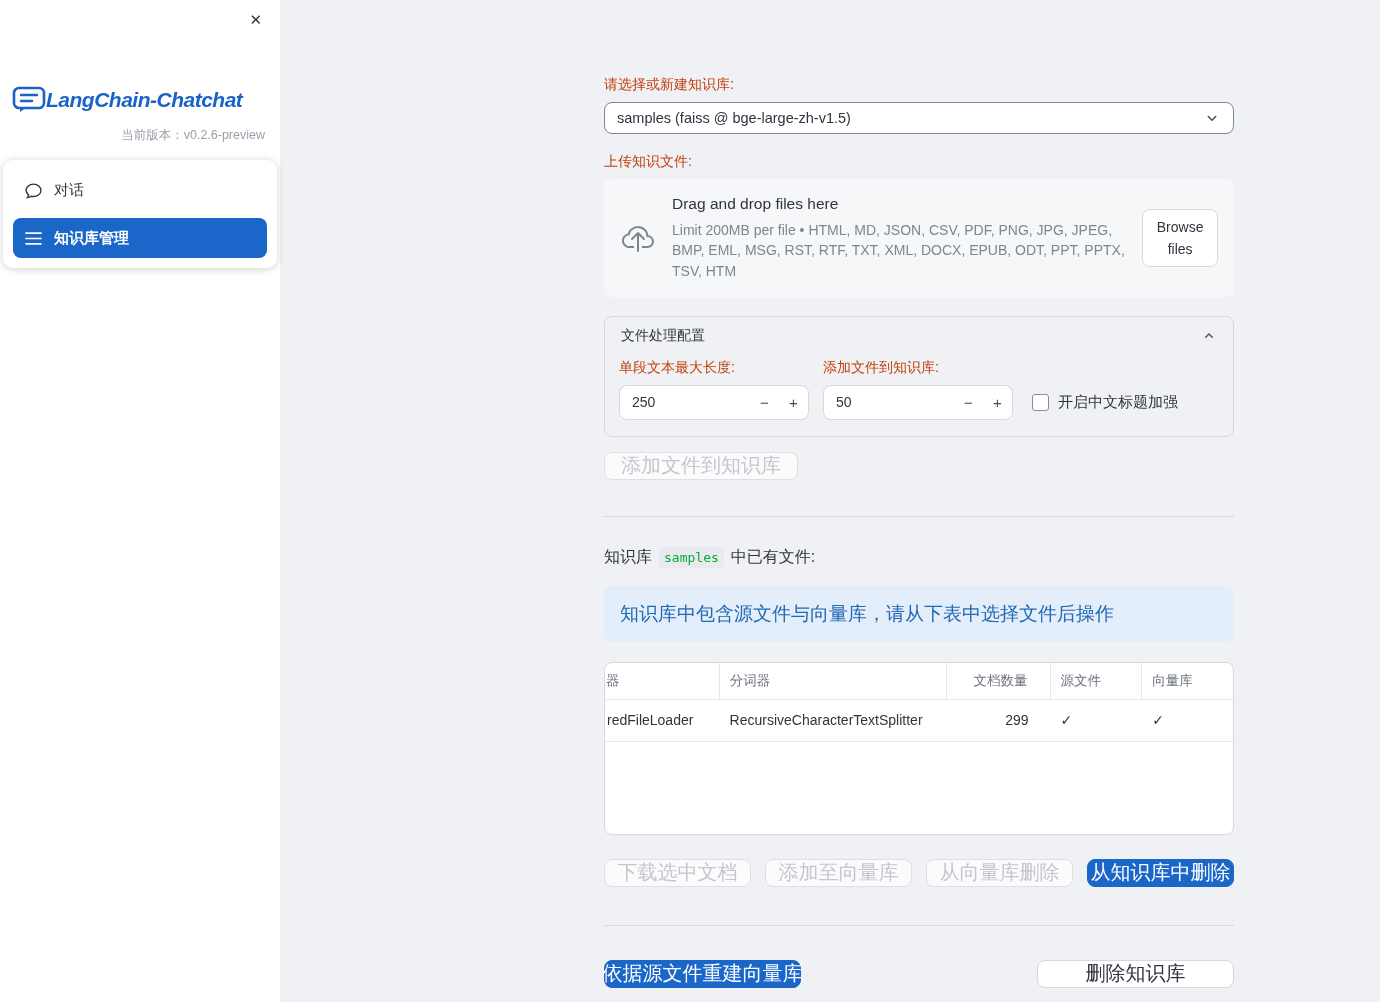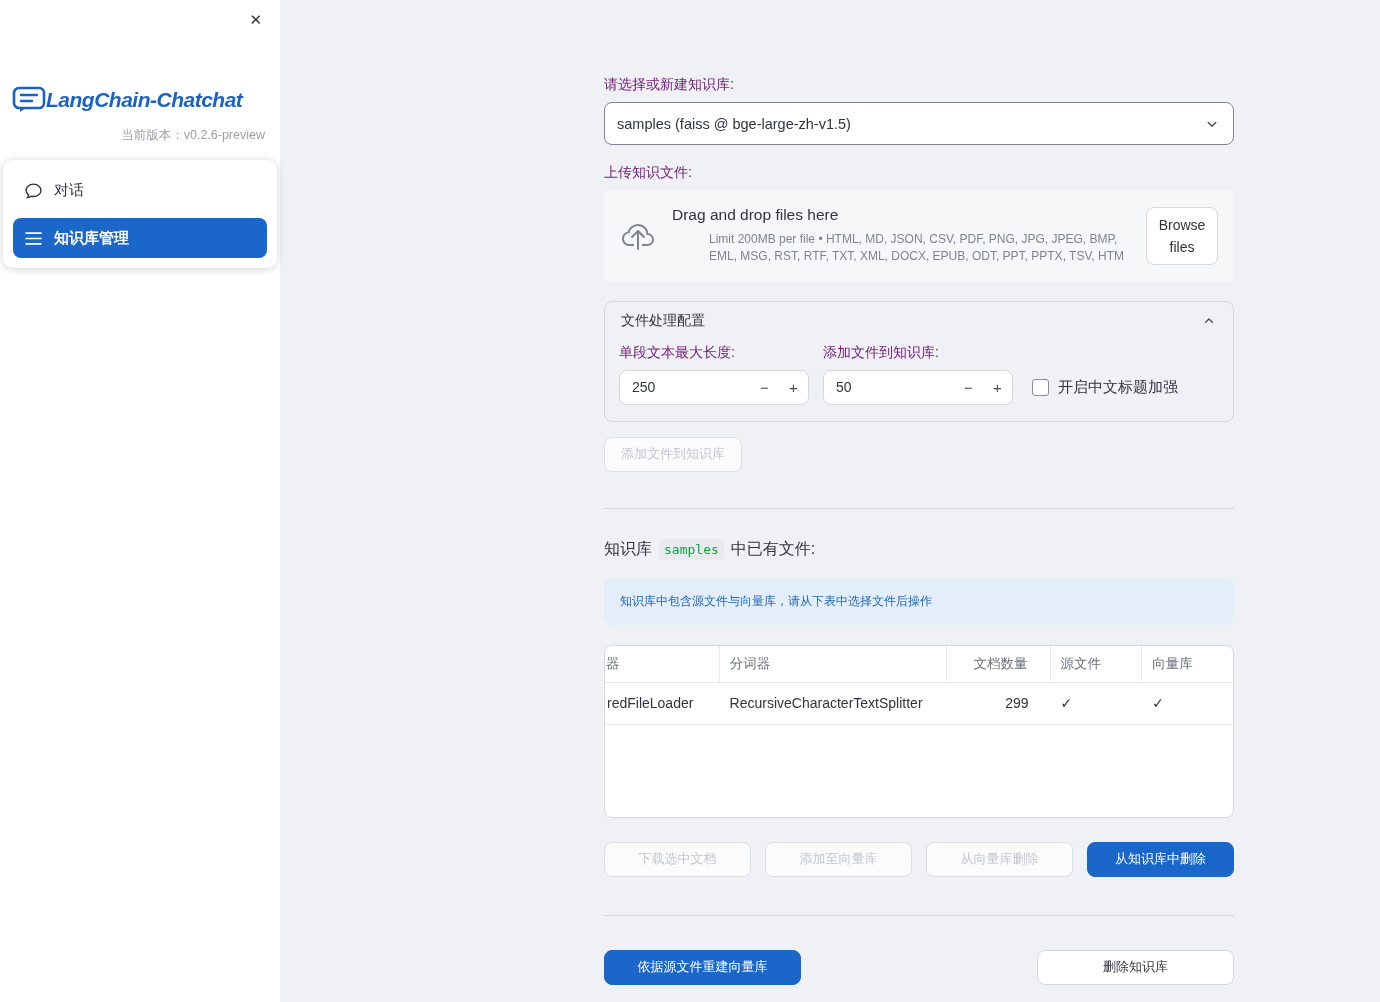--- a/index.html
+++ b/index.html
@@ -21,49 +21,49 @@
   .close-btn{position:absolute;top:8px;right:14px;font-size:15px;color:#31333f;cursor:pointer;padding:4px;line-height:1;}
   .logo-row{display:flex;align-items:center;padding:0 12px;margin-top:86px;}
   .logo-text{color:#1b62c8;font-size:21px;font-weight:bold;font-style:italic;letter-spacing:-0.5px;white-space:nowrap;}
   .version{text-align:right;padding-right:15px;margin-top:14px;font-size:12.5px;color:#9aa0ab;}
   .nav-card{margin:16px 3px 0;background:#fff;border-radius:10px;box-shadow:0 1px 8px rgba(0,0,0,0.18);padding:10px;display:flex;flex-direction:column;gap:8px;}
   .nav-item{display:flex;align-items:center;gap:12px;height:40px;padding:0 12px;border-radius:8px;font-size:15px;color:#31333f;cursor:pointer;font-family:Liberation Serif, serif;}
   .nav-item.active{background:var(--primary);color:#fff;font-weight:600;}
   
   .main{flex:1;position:relative;}
   .content{width:630px;margin-left:324px;padding-top:76px;}
-  .field-label{font-size:14px;color:#701a75;margin-bottom:8px;}
-  .selectbox{height:43px;background:#fff;border:1px solid #808495;border-radius:8px;display:flex;align-items:center;justify-content:space-between;padding:0 12px;font-size:14.5px;color:#31333f;cursor:pointer;}
+  .field-label{font-size:14px;color:#c2410c;margin-bottom:8px;}
+  .selectbox{height:32px;background:#fff;border:1px solid #808495;border-radius:8px;display:flex;align-items:center;justify-content:space-between;padding:0 12px;font-size:14.5px;color:#31333f;cursor:pointer;}
   .section-gap{margin-top:19px;}
   .dropzone{background:#f6f7f9;border-radius:8px;padding:16px;display:flex;align-items:center;gap:16px;}
   .dz-title{font-size:15.5px;color:#31333f;margin-bottom:7px;}
-  .dz-sub{font-size:12px;color:#7f8590;max-width:472px;line-height:1.45;margin-left:37px;}
+  .dz-sub{font-size:14px;color:#7f8590;max-width:472px;line-height:1.45;}
   .browse-btn{margin-left:auto;width:78px;min-height:56px;background:#fff;border:1px solid #d5d7db;border-radius:8px;font-size:14px;color:#31333f;display:flex;align-items:center;justify-content:center;text-align:center;padding:6px 8px;cursor:pointer;line-height:1.6;}
   .expander{border:1px solid #d5d7dc;border-radius:8px;margin-top:19px;background:transparent;}
   .exp-head{height:38px;display:flex;align-items:center;justify-content:space-between;padding:0 16px;font-size:14px;cursor:pointer;}
   .exp-body{padding:4px 14px 16px;display:flex;align-items:flex-end;}
   .num-field{width:190px;}
   .num-field + .num-field{margin-left:14px;}
   .num-input{height:35px;background:#fff;border:1px solid #d5d7db;border-radius:8px;display:flex;align-items:center;font-size:14px;overflow:hidden;}
   .num-val{padding-left:12px;flex:1;}
   .step-btn{width:29px;height:100%;display:flex;align-items:center;justify-content:center;color:#4a4d57;font-size:15px;cursor:pointer;background:transparent;border:none;}
   .checkbox-row{display:flex;align-items:center;gap:9px;height:35px;margin-left:19px;}
   .checkbox-box{width:17px;height:17px;border:1px solid #878c98;border-radius:3px;background:#fff;cursor:pointer;flex:none;}
   .checkbox-label{font-size:15px;color:#31333f;}
-  .btn{height:35px;border-radius:8px;font-size:13px;display:inline-flex;align-items:center;justify-content:center;padding:0 16px;cursor:pointer;font-family:inherit;white-space:nowrap;}
+  .btn{height:28px;border-radius:8px;font-size:20px;display:inline-flex;align-items:center;justify-content:center;padding:0 16px;cursor:pointer;font-family:inherit;white-space:nowrap;}
   .btn-disabled{background:#fbfbfc;border:1px solid #dddfe4;color:#c3c6cd;cursor:default;}
   .btn-primary{background:var(--primary);border:1px solid var(--primary);color:#fff;}
   .btn-secondary{background:#fff;border:1px solid #d5d7db;color:#31333f;}
   .add-btn{margin-top:15px;}
   .divider{height:1px;background:#d7d9df;border:none;}
   .divider-1{margin:36px 0 30px;}
   .divider-2{margin:38px 0 34px;}
   .kb-line{display:flex;align-items:center;gap:7px;font-size:16px;color:#31333f;}
   .code-chip{font-family:"DejaVu Sans Mono","Liberation Mono",monospace;font-size:13px;color:var(--code-green);background:#e8eaef;padding:3px 5px;border-radius:4px;}
-  .infobox{margin-top:18px;background:var(--info-bg);color:var(--info-text);border-radius:8px;padding:15px 16px;font-size:12px;}
+  .infobox{margin-top:18px;background:var(--info-bg);color:var(--info-text);border-radius:8px;padding:15px 16px;font-size:19px;}
   .grid{margin-top:20px;height:173px;background:#fff;border:1px solid #d7d9de;border-radius:8px;overflow:hidden;font-size:14px;}
   .grid-header{display:flex;height:37px;border-bottom:1px solid #e4e6ea;color:#6e7380;font-size:13.5px;}
   .gh-cell{display:flex;align-items:center;padding:0 10px;border-right:1px solid #e7e9ed;overflow:hidden;white-space:nowrap;}
   .gh-cell:last-child{border-right:none;}
   .grid-row{display:flex;height:42px;border-bottom:1px solid #e7e9ed;color:#31333f;}
   .gr-cell{display:flex;align-items:center;padding:0 10px;overflow:hidden;white-space:nowrap;}
   .c0{width:115px;}.c1{width:228px;}.c2{width:104px;}.c3{width:92px;}.c4{width:91px;}
   .num-right{justify-content:flex-end;padding-right:22px;}
   .clip span{margin-left:-9px;display:inline-block;}
   .cell-clip{padding-left:2px;}

